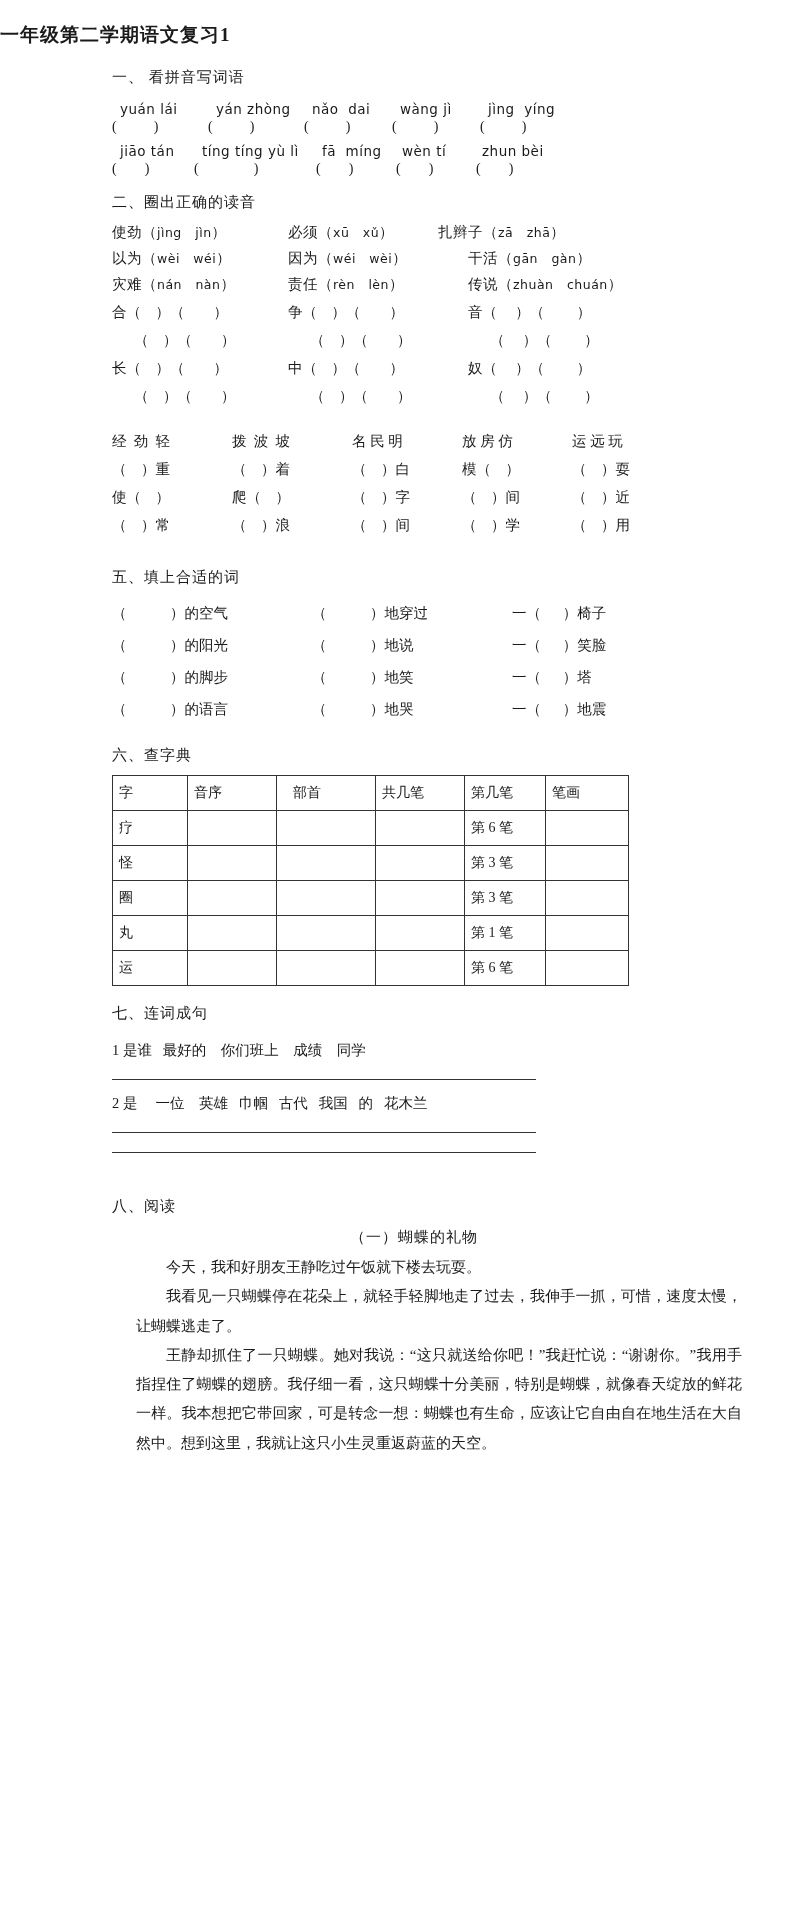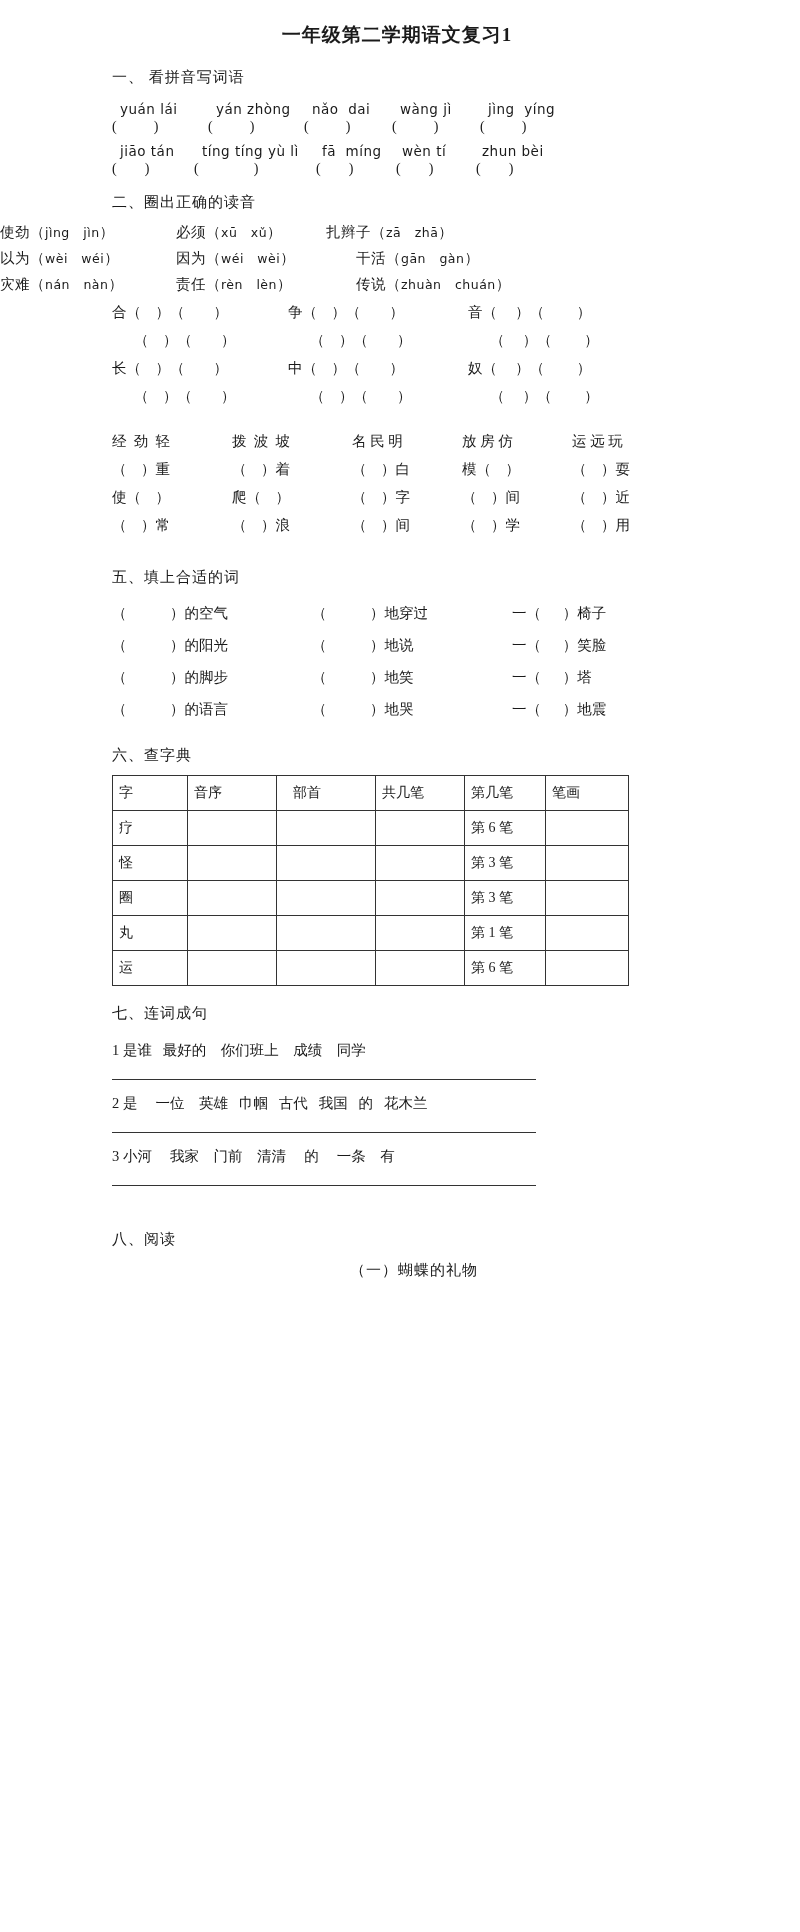--- a/index.html
+++ b/index.html
@@ -4,21 +4,20 @@
 <style>
   html, body { margin:0; padding:0; }
   body {
     width: 800px;
     background: #ffffff;
     font-family: "Liberation Serif", "DejaVu Serif", serif;
     color: #1a1a1a;
   }
   .page { width: 800px; padding: 0; box-sizing: border-box; }
   .title {
-    text-align: center;
     font-size: 19px;
     font-weight: bold;
     padding: 22px 6px 14px 0;
     letter-spacing: 1px;
   }
   .sec-head {
     font-size: 15px;
     padding: 6px 0 4px 112px;
     letter-spacing: 1px;
   }
@@ -37,20 +36,21 @@
     font-size: 14px;
     letter-spacing: 1px;
     margin-top: 2px;
     margin-bottom: 8px;
     font-family: "Liberation Serif", serif;
   }
   .bracket-row .cell { white-space: pre; }
 
   .line {
     display: flex;
+    padding-left: 112px;
     font-size: 14.5px;
     margin: 7px 0;
     letter-spacing: 0.5px;
   }
   .line .cell { white-space: pre; }
   .py { font-family: "DejaVu Sans", sans-serif; font-size: 12.5px; }
 
   .grid3 {
     padding-left: 112px;
     font-size: 14.5px;
@@ -319,22 +319,26 @@
     </table>
 
   <div class="spacer-sm"></div>
 
   <div class="sec-head">七、连词成句</div>
   <div>
     <div class="sent">1 是谁   最好的    你们班上    成绩    同学</div>
     <div class="rule"></div>
     <div class="sent">2 是     一位    英雄   巾帼   古代   我国   的   花木兰</div>
     <div class="rule"></div>
-    <div class="sent">3 小河     我家    门前    清清     的     一条    有</div>
     <div class="rule"></div>
   </div>
 
   <div class="spacer-lg"></div>
 
   <div class="sec-head">八、阅读</div>
   <div class="read-title">（一）蝴蝶的礼物</div>
+  <div>
+    <div class="para">今天，我和好朋友王静吃过午饭就下楼去玩耍。</div>
+    <div class="para">我看见一只蝴蝶停在花朵上，就轻手轻脚地走了过去，我伸手一抓，可惜，速度太慢，让蝴蝶逃走了。</div>
+    <div class="para">王静却抓住了一只蝴蝶。她对我说：“这只就送给你吧！”我赶忙说：“谢谢你。”我用手指捏住了蝴蝶的翅膀。我仔细一看，这只蝴蝶十分美丽，特别是蝴蝶，就像春天绽放的鲜花一样。我本想把它带回家，可是转念一想：蝴蝶也有生命，应该让它自由自在地生活在大自然中。想到这里，我就让这只小生灵重返蔚蓝的天空。</div>
+  </div>
 
 </div>
 
 </body></html>

